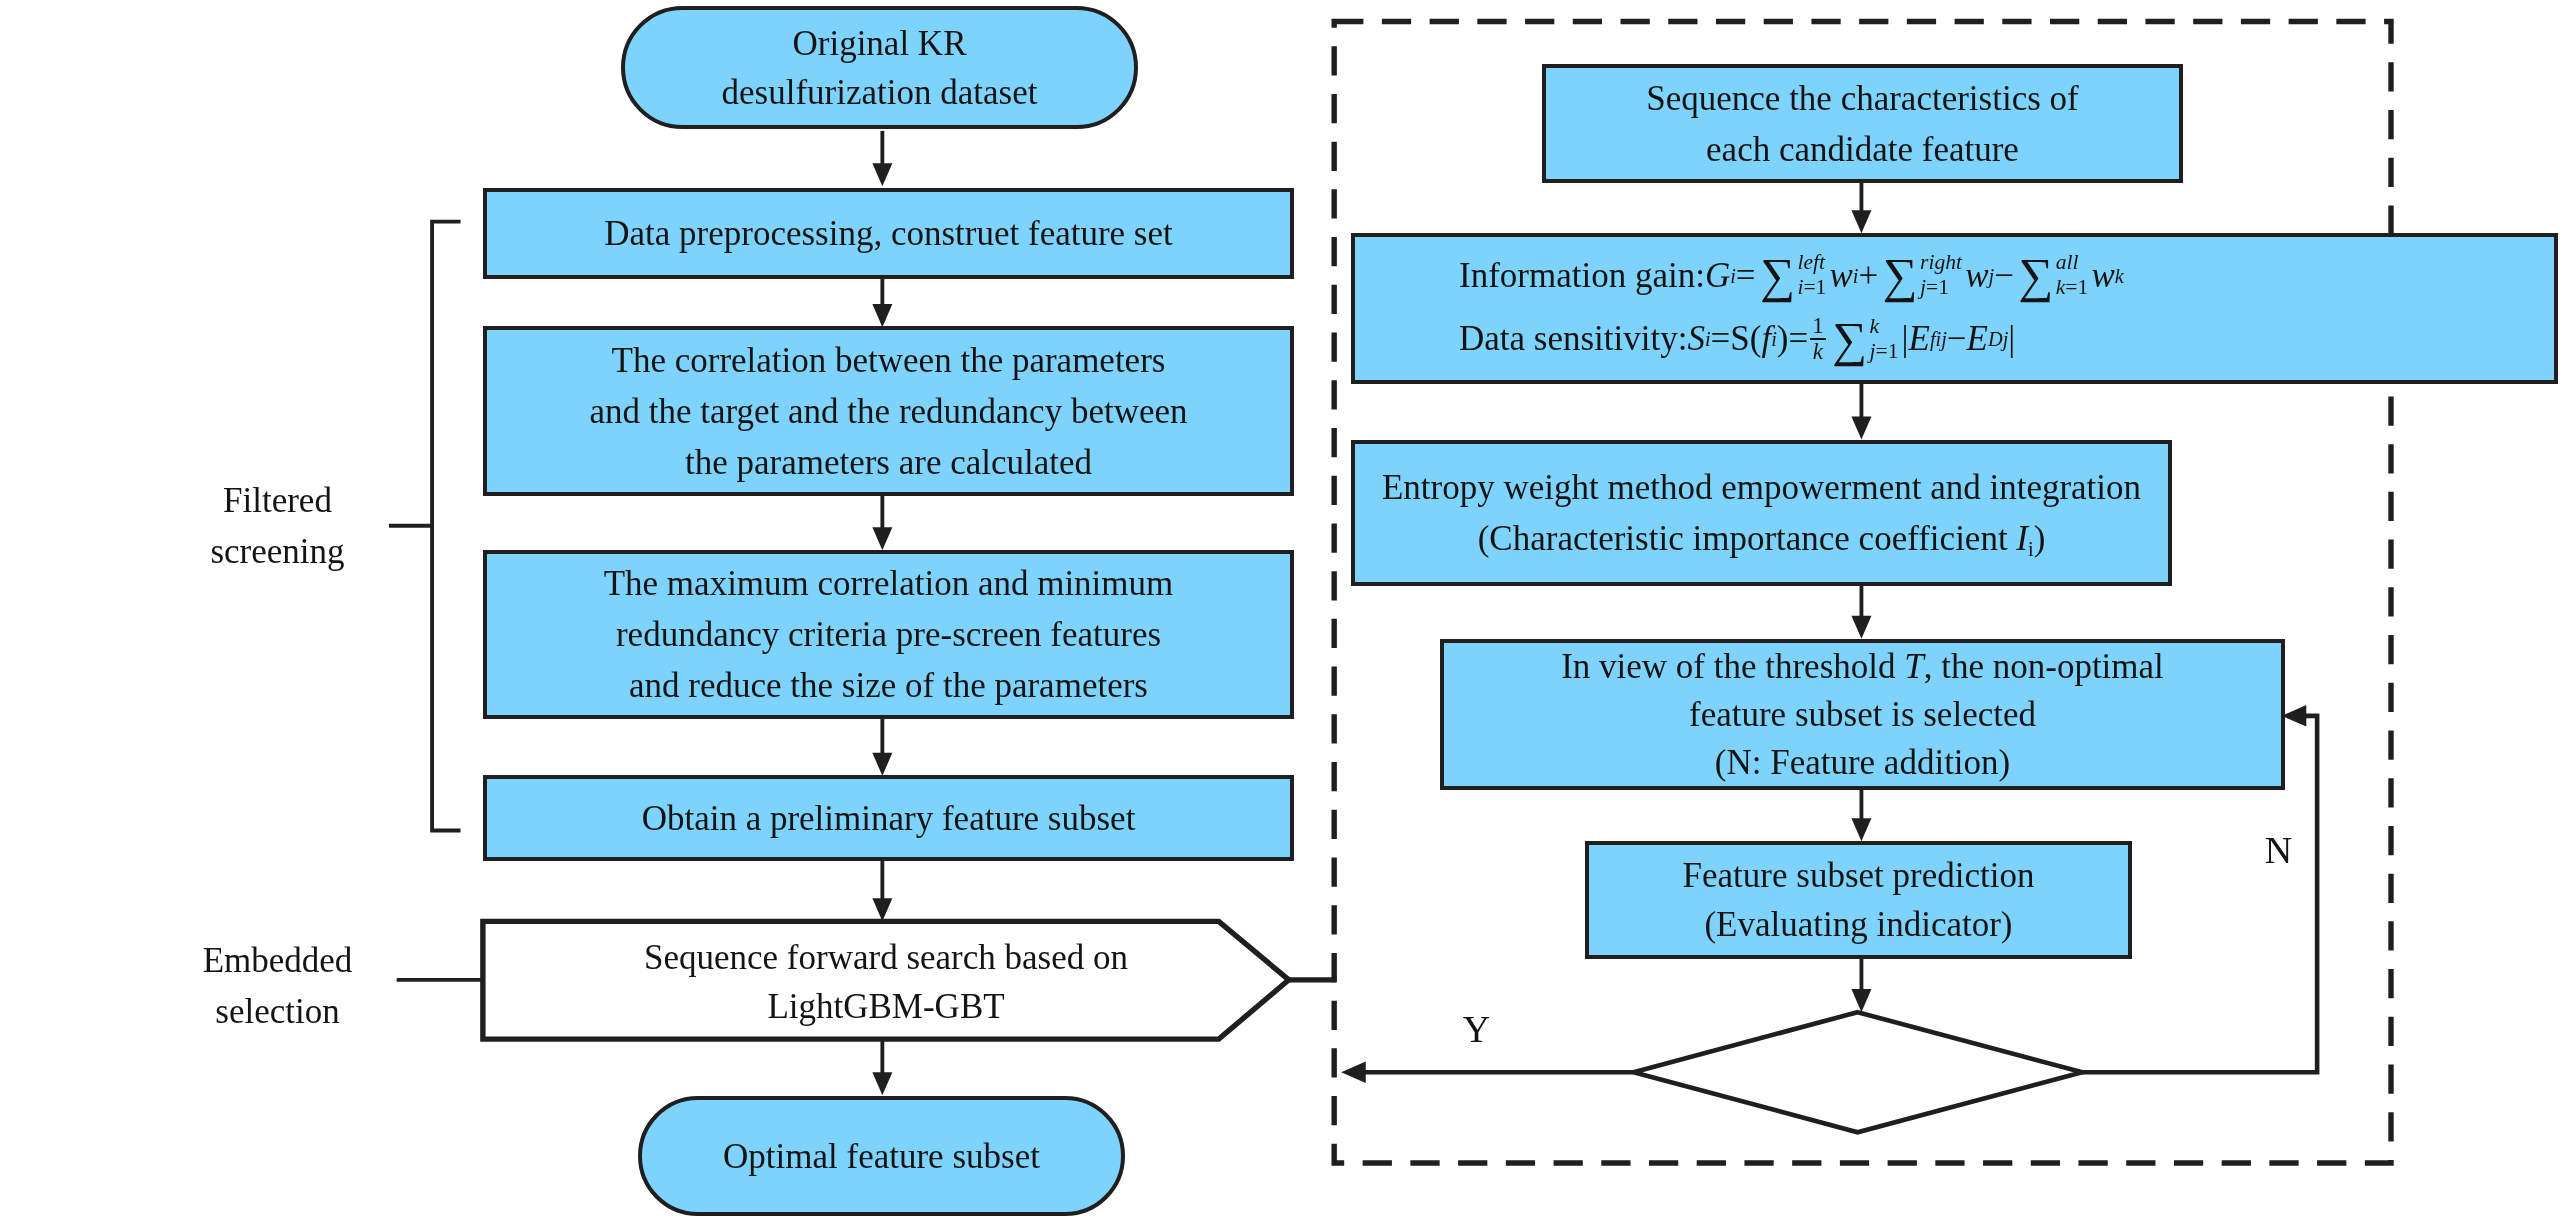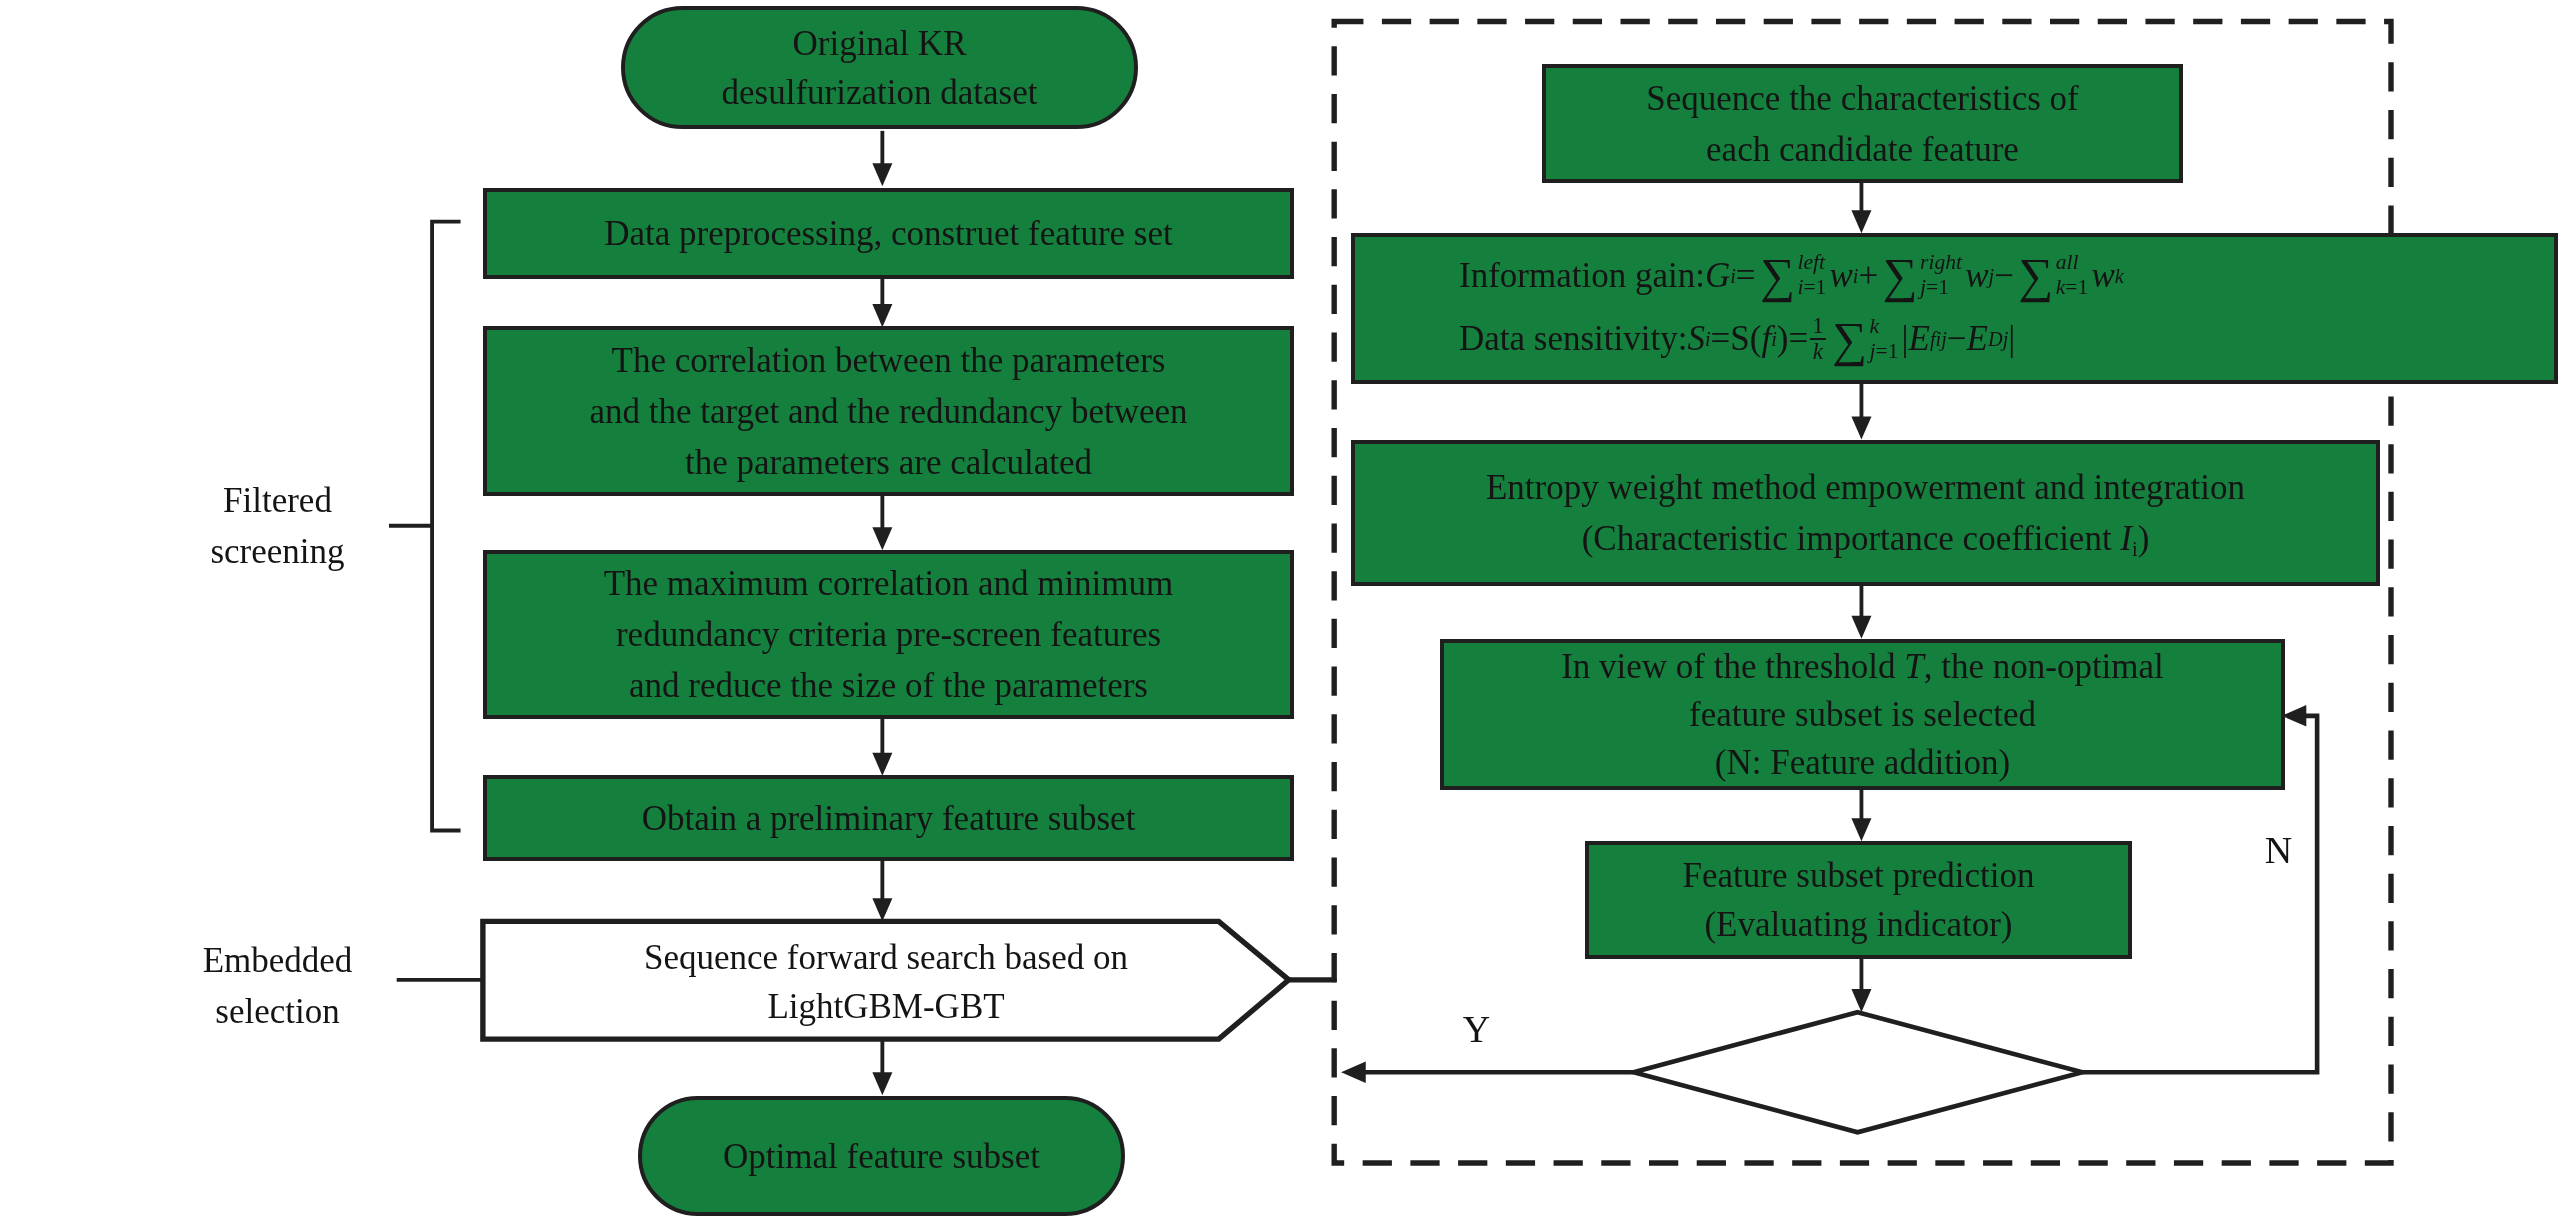--- a/index.html
+++ b/index.html
@@ -14,21 +14,21 @@
     background:#ffffff;
     font-family:"Liberation Serif","DejaVu Serif",serif;
     color:var(--text);
     overflow:hidden;
   }
   #shapes{position:absolute;left:0;top:0;width:2576px;height:1220px;}
   .node{
     position:absolute;
     box-sizing:border-box;
     border:4.6px solid var(--ink);
-    background:#15803d;
+    background:#7dd3fc;
     display:flex;
     align-items:center;
     justify-content:center;
     text-align:center;
     font-size:35px;
     line-height:51px;
     white-space:pre-line;
   }
   .plain{
     position:absolute;
@@ -170,21 +170,21 @@
           <span class="fd"><i>k</i></span>
         </span><span class="sum">
           <span class="sg">∑</span>
           <span class="lim">
             <span><i>k</i></span>
             <span><i>j</i>=1</span>
           </span>
         </span>|<i>E</i><sub><i>fij</i></sub>−<i>E</i><sub><i>Dj</i></sub>|</div>
   </div>
 
-  <div class="node" style="left:1351px;top:440px;width:1029px;height:146px;flex-direction:column;">
+  <div class="node" style="left:1351px;top:440px;width:821px;height:146px;flex-direction:column;">
     <div>Entropy weight method empowerment and integration</div>
     <div>(Characteristic importance coefficient <i>I</i><sub>i</sub>)</div>
   </div>
 
   <div class="node lh62" style="left:1440px;top:639px;width:845px;height:151px;flex-direction:column;">
     <div>In view of the threshold <i>T</i>, the non-optimal</div>
     <div>feature subset is selected</div>
     <div>(N: Feature addition)</div>
   </div>
 

